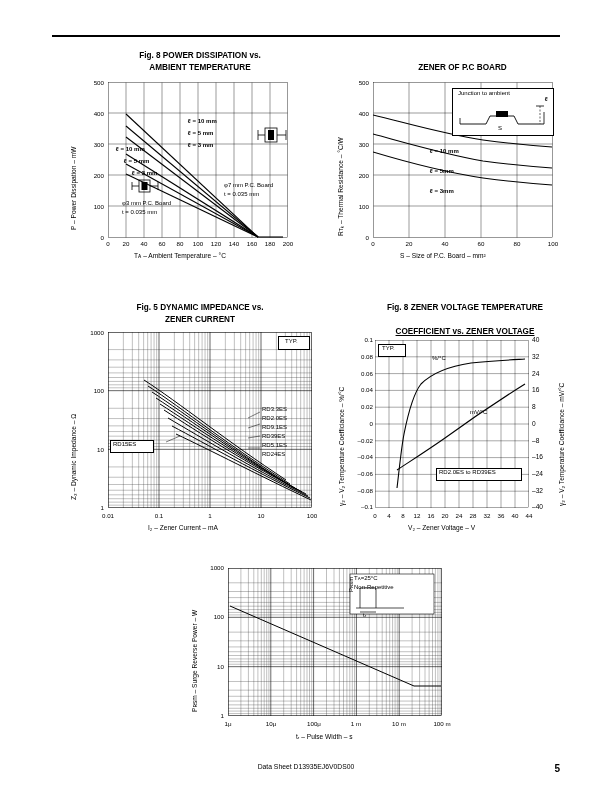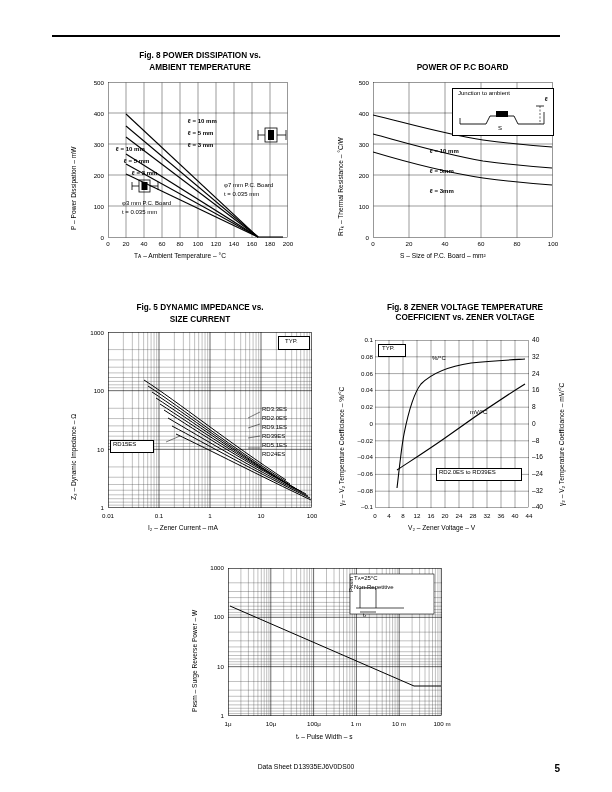--- a/index.html
+++ b/index.html
@@ -128,21 +128,21 @@
     <svg width="34" height="24" viewBox="0 0 34 24">
       <rect x="9" y="4" width="11" height="12" fill="none" stroke="#000" stroke-width="0.8"></rect>
       <rect x="11.5" y="6" width="6" height="8" fill="#000"></rect>
       <line x1="2" y1="10" x2="9" y2="10" stroke="#000" stroke-width="0.8"></line>
       <line x1="20" y1="10" x2="28" y2="10" stroke="#000" stroke-width="0.8"></line>
       <line x1="2" y1="6" x2="2" y2="14" stroke="#000" stroke-width="0.8"></line>
       <line x1="28" y1="6" x2="28" y2="14" stroke="#000" stroke-width="0.8"></line>
     </svg>
   </div>
 
-  <div class="figtitle" style="left:355px;top:62px;width:215px;">POWER OF P.C BOARD</div>
+  <div class="figtitle" style="left:355px;top:62px;width:215px;">ZENER OF P.C BOARD</div>
 
   <div style="position:absolute;left:373px;top:82px;">
     <svg width="180" height="172" viewBox="0 0 180 172">
       <g stroke="#000" stroke-width="0.4" fill="none">
         <rect x="0.5" y="0.5" width="179" height="155"></rect>
         <line x1="36" y1="0.5" x2="36" y2="155.5"></line>
         <line x1="72" y1="0.5" x2="72" y2="155.5"></line>
         <line x1="108" y1="0.5" x2="108" y2="155.5"></line>
         <line x1="144" y1="0.5" x2="144" y2="155.5"></line>
         <line x1="0.5" y1="31" x2="179.5" y2="31"></line>
@@ -188,21 +188,21 @@
       <text x="44" y="30" font-size="6" font-family="Liberation Sans" text-anchor="middle">S</text>
     </svg>
   </div>
   <div class="ann" style="left:545px;top:96px;font-weight:bold;">ℓ</div>
 
   <div class="ann" style="left:430px;top:148px;font-weight:bold;">ℓ = 10 mm</div>
   <div class="ann" style="left:430px;top:168px;font-weight:bold;">ℓ = 5mm</div>
   <div class="ann" style="left:430px;top:188px;font-weight:bold;">ℓ = 3mm</div>
 
   <div class="figtitle" style="left:90px;top:302px;width:220px;">Fig. 5   DYNAMIC IMPEDANCE vs.</div>
-  <div class="figtitle" style="left:90px;top:314px;width:220px;">SIZE CURRENT</div>
+  <div class="figtitle" style="left:90px;top:314px;width:220px;">ZENER CURRENT</div>
 
   <div style="position:absolute;left:108px;top:332px;">
     <svg width="204" height="196" viewBox="0 0 204 196">
       <defs>
         <g id="decades8">
           <line x1="15.35" y1="0" x2="15.35" y2="176"></line>
           <line x1="24.33" y1="0" x2="24.33" y2="176"></line>
           <line x1="30.70" y1="0" x2="30.70" y2="176"></line>
           <line x1="35.64" y1="0" x2="35.64" y2="176"></line>
           <line x1="39.68" y1="0" x2="39.68" y2="176"></line>
@@ -282,21 +282,21 @@
   <div class="ann" style="left:113px;top:441px;">RD15ES</div>
 
   <div class="ann" style="left:262px;top:406px;">RD3.3ES</div>
   <div class="ann" style="left:262px;top:415px;">RD2.0ES</div>
   <div class="ann" style="left:262px;top:424px;">RD9.1ES</div>
   <div class="ann" style="left:262px;top:433px;">RD39ES</div>
   <div class="ann" style="left:262px;top:442px;">RD5.1ES</div>
   <div class="ann" style="left:262px;top:451px;">RD24ES</div>
 
   <div class="figtitle" style="left:350px;top:302px;width:230px;">Fig. 8   ZENER VOLTAGE TEMPERATURE</div>
-  <div class="figtitle" style="left:350px;top:312px;width:230px;">COEFFICIENT vs. ZENER VOLTAGE</div>
+  <div class="figtitle" style="left:350px;top:326px;width:230px;text-decoration:underline;">COEFFICIENT vs. ZENER VOLTAGE</div>
 
   <div style="position:absolute;left:375px;top:340px;">
     <svg width="154" height="168" viewBox="0 0 154 168">
       <g stroke="#000" stroke-width="0.35" fill="none">
         <rect x="0.5" y="0.5" width="153" height="167"></rect>
         <line x1="14" y1="0" x2="14" y2="168"></line>
         <line x1="28" y1="0" x2="28" y2="168"></line>
         <line x1="42" y1="0" x2="42" y2="168"></line>
         <line x1="56" y1="0" x2="56" y2="168"></line>
         <line x1="70" y1="0" x2="70" y2="168"></line>

